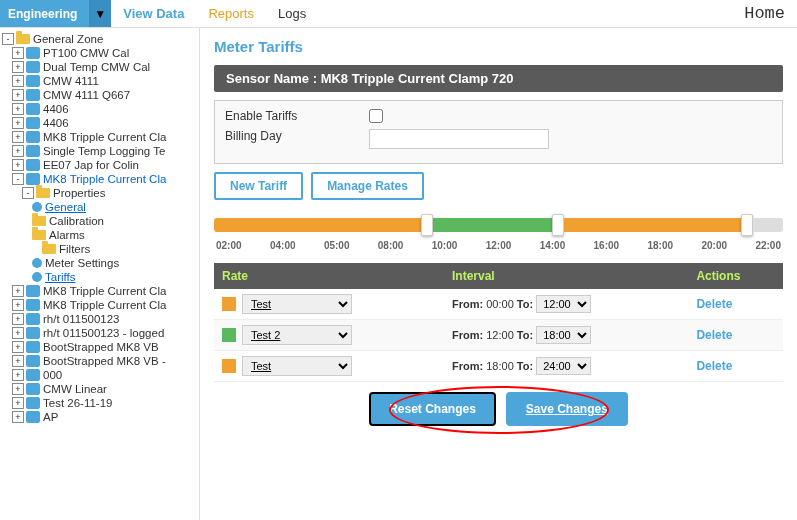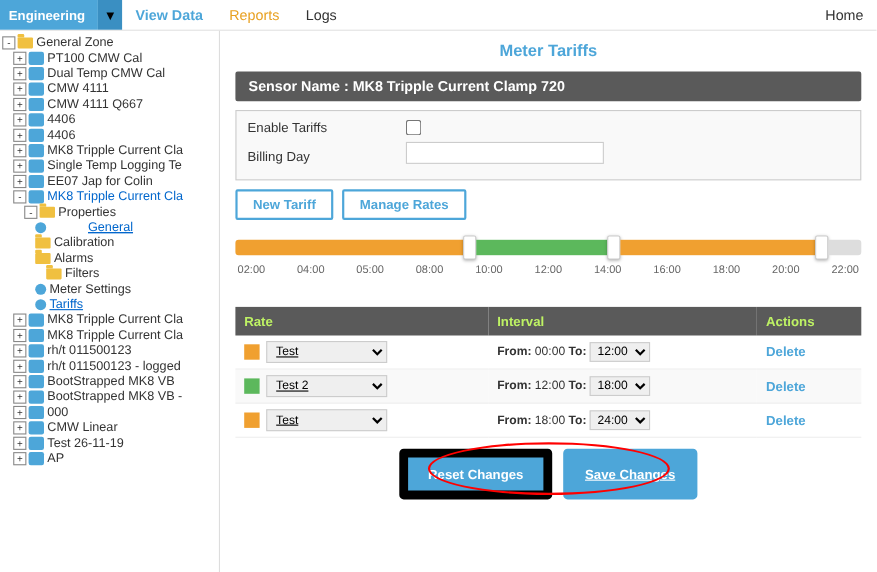--- a/index.html
+++ b/index.html
@@ -40,23 +40,24 @@
       font-size: 13px;
       color: #333;
       cursor: pointer;
       text-decoration: none;
     }
     .nav-link.active { color: #4da6d9; font-weight: bold; }
     .nav-link.orange { color: #e8a020; }
     .nav-spacer { flex: 1; }
     .nav-home {
       padding: 0 12px;
-      font-size: 13px;
+      font-size: 17px;
       color: #333;
       cursor: pointer;
+      font-family: Liberation Mono, monospace;
     }
 
     
     .layout {
       display: flex;
       height: calc(520px - 28px);
     }
 
     
     .sidebar {
@@ -148,21 +149,20 @@
 
     
     .main {
       flex: 1;
       padding: 10px 14px;
       overflow-y: auto;
       background: #fff;
     }
 
     .page-title {
-      text-align: center;
       font-size: 15px;
       font-weight: bold;
       color: #4da6d9;
       margin-bottom: 10px;
     }
 
     .sensor-box {
       background: #5a5a5a;
       color: #fff;
       padding: 6px 12px;
@@ -173,21 +173,21 @@
     }
 
     .form-section {
       border: 1px solid #ccc;
       padding: 8px 10px;
       margin-bottom: 8px;
       background: #f9f9f9;
     }
     .form-row {
       display: flex;
-      align-items: flex-end;
+      align-items: flex-start;
       margin-bottom: 6px;
       gap: 24px;
     }
     .form-label {
       width: 120px;
       font-size: 12px;
       color: #333;
     }
     .checkbox-input {
       width: 14px;
@@ -215,22 +215,23 @@
       background: #fff;
       color: #4da6d9;
       font-size: 12px;
       font-weight: bold;
       cursor: pointer;
       border-radius: 2px;
     }
 
     
     .timeline-container {
-      margin-bottom: 24px;
+      margin-bottom: 8px;
       padding: 4px 0;
+      font-weight: bold;
     }
     .timeline-bar {
       height: 22px;
       width: 100%;
       display: flex;
       align-items: center;
       position: relative;
       margin-bottom: 4px;
     }
     .tl-orange-left {
@@ -351,21 +352,21 @@
     
     .bottom-btn-row {
       display: flex;
       gap: 10px;
       justify-content: center;
       margin-top: 6px;
       position: relative;
     }
     .btn-reset {
       padding: 8px 18px;
-      border: 8px solid #000000;
+      border: 2px solid #000000;
       background: #4da6d9;
       color: #fff;
       font-size: 12px;
       font-weight: bold;
       cursor: pointer;
       border-radius: 4px;
     }
     .btn-save {
       padding: 8px 18px;
       border: 2px solid #4da6d9;
@@ -475,21 +476,21 @@
       <span class="device-icon"></span>
       <span style="color:#0066cc;">MK8 Tripple Current Cla</span>
     </div>
     <div class="tree-item tree-indent-2">
       <span class="expand-icon">-</span>
       <span class="folder-icon"></span>
       <span>Properties</span>
     </div>
     <div class="tree-item tree-indent-3 active">
       <span class="circle-icon circle-blue"></span>
-      <span style="color:#0066cc;text-decoration:underline;margin-left:35px;">General</span>
+      <span style="color:#0066cc;text-decoration:underline;">General</span>
     </div>
     <div class="tree-item tree-indent-3">
       <span class="folder-icon"></span>
       <span>Calibration</span>
     </div>
     <div class="tree-item tree-indent-3">
       <span class="folder-icon"></span>
       <span>Alarms</span>
     </div>
     <div class="tree-item tree-indent-4">

